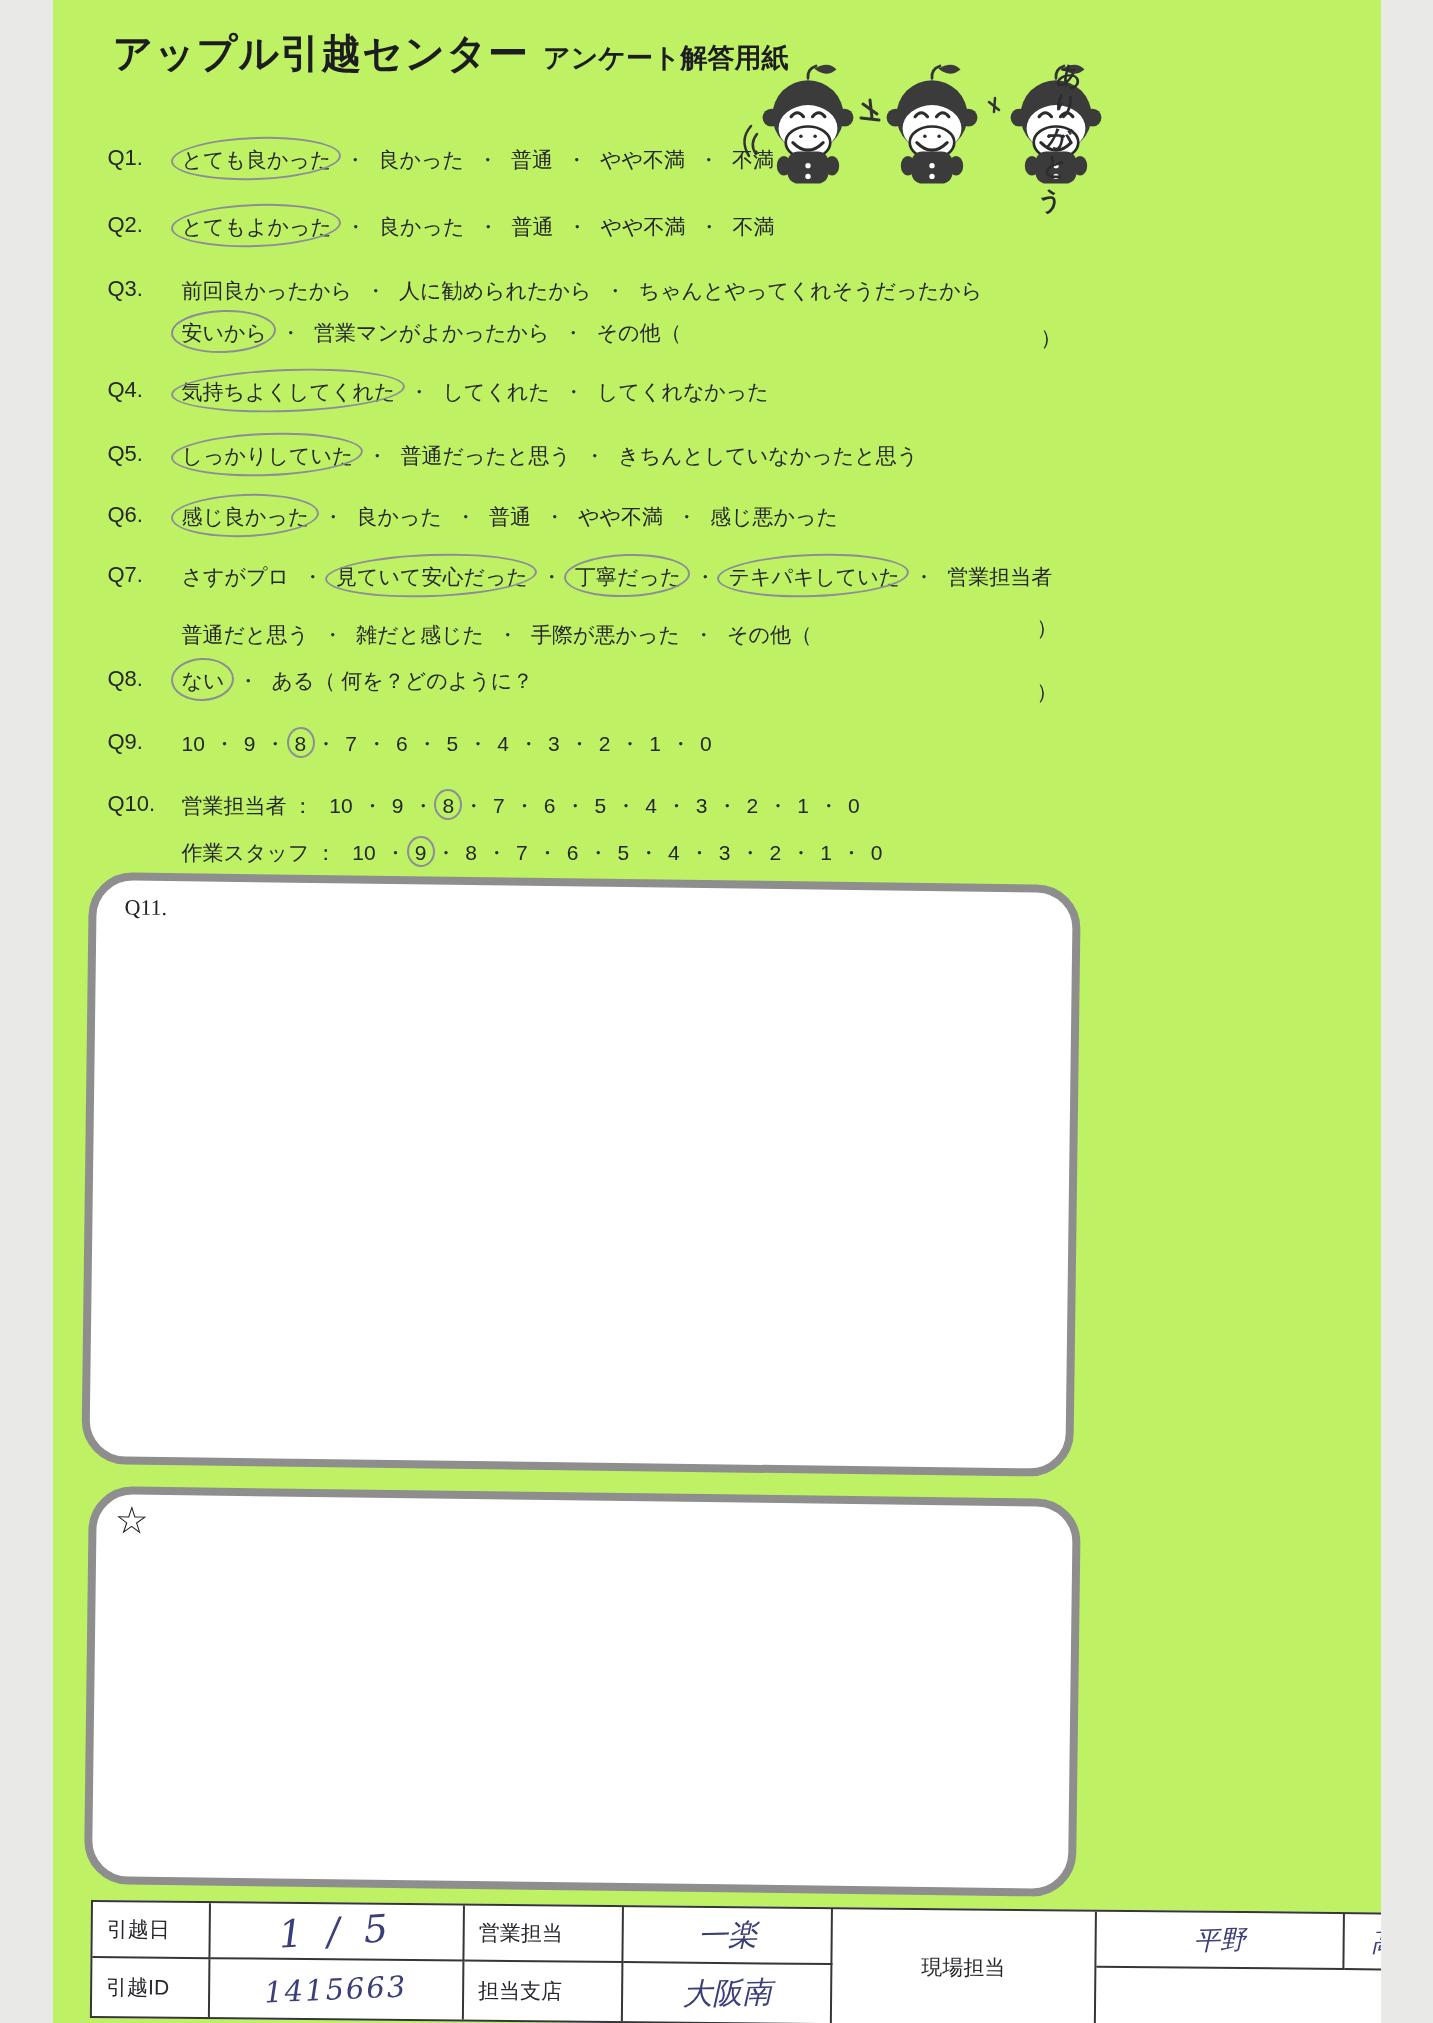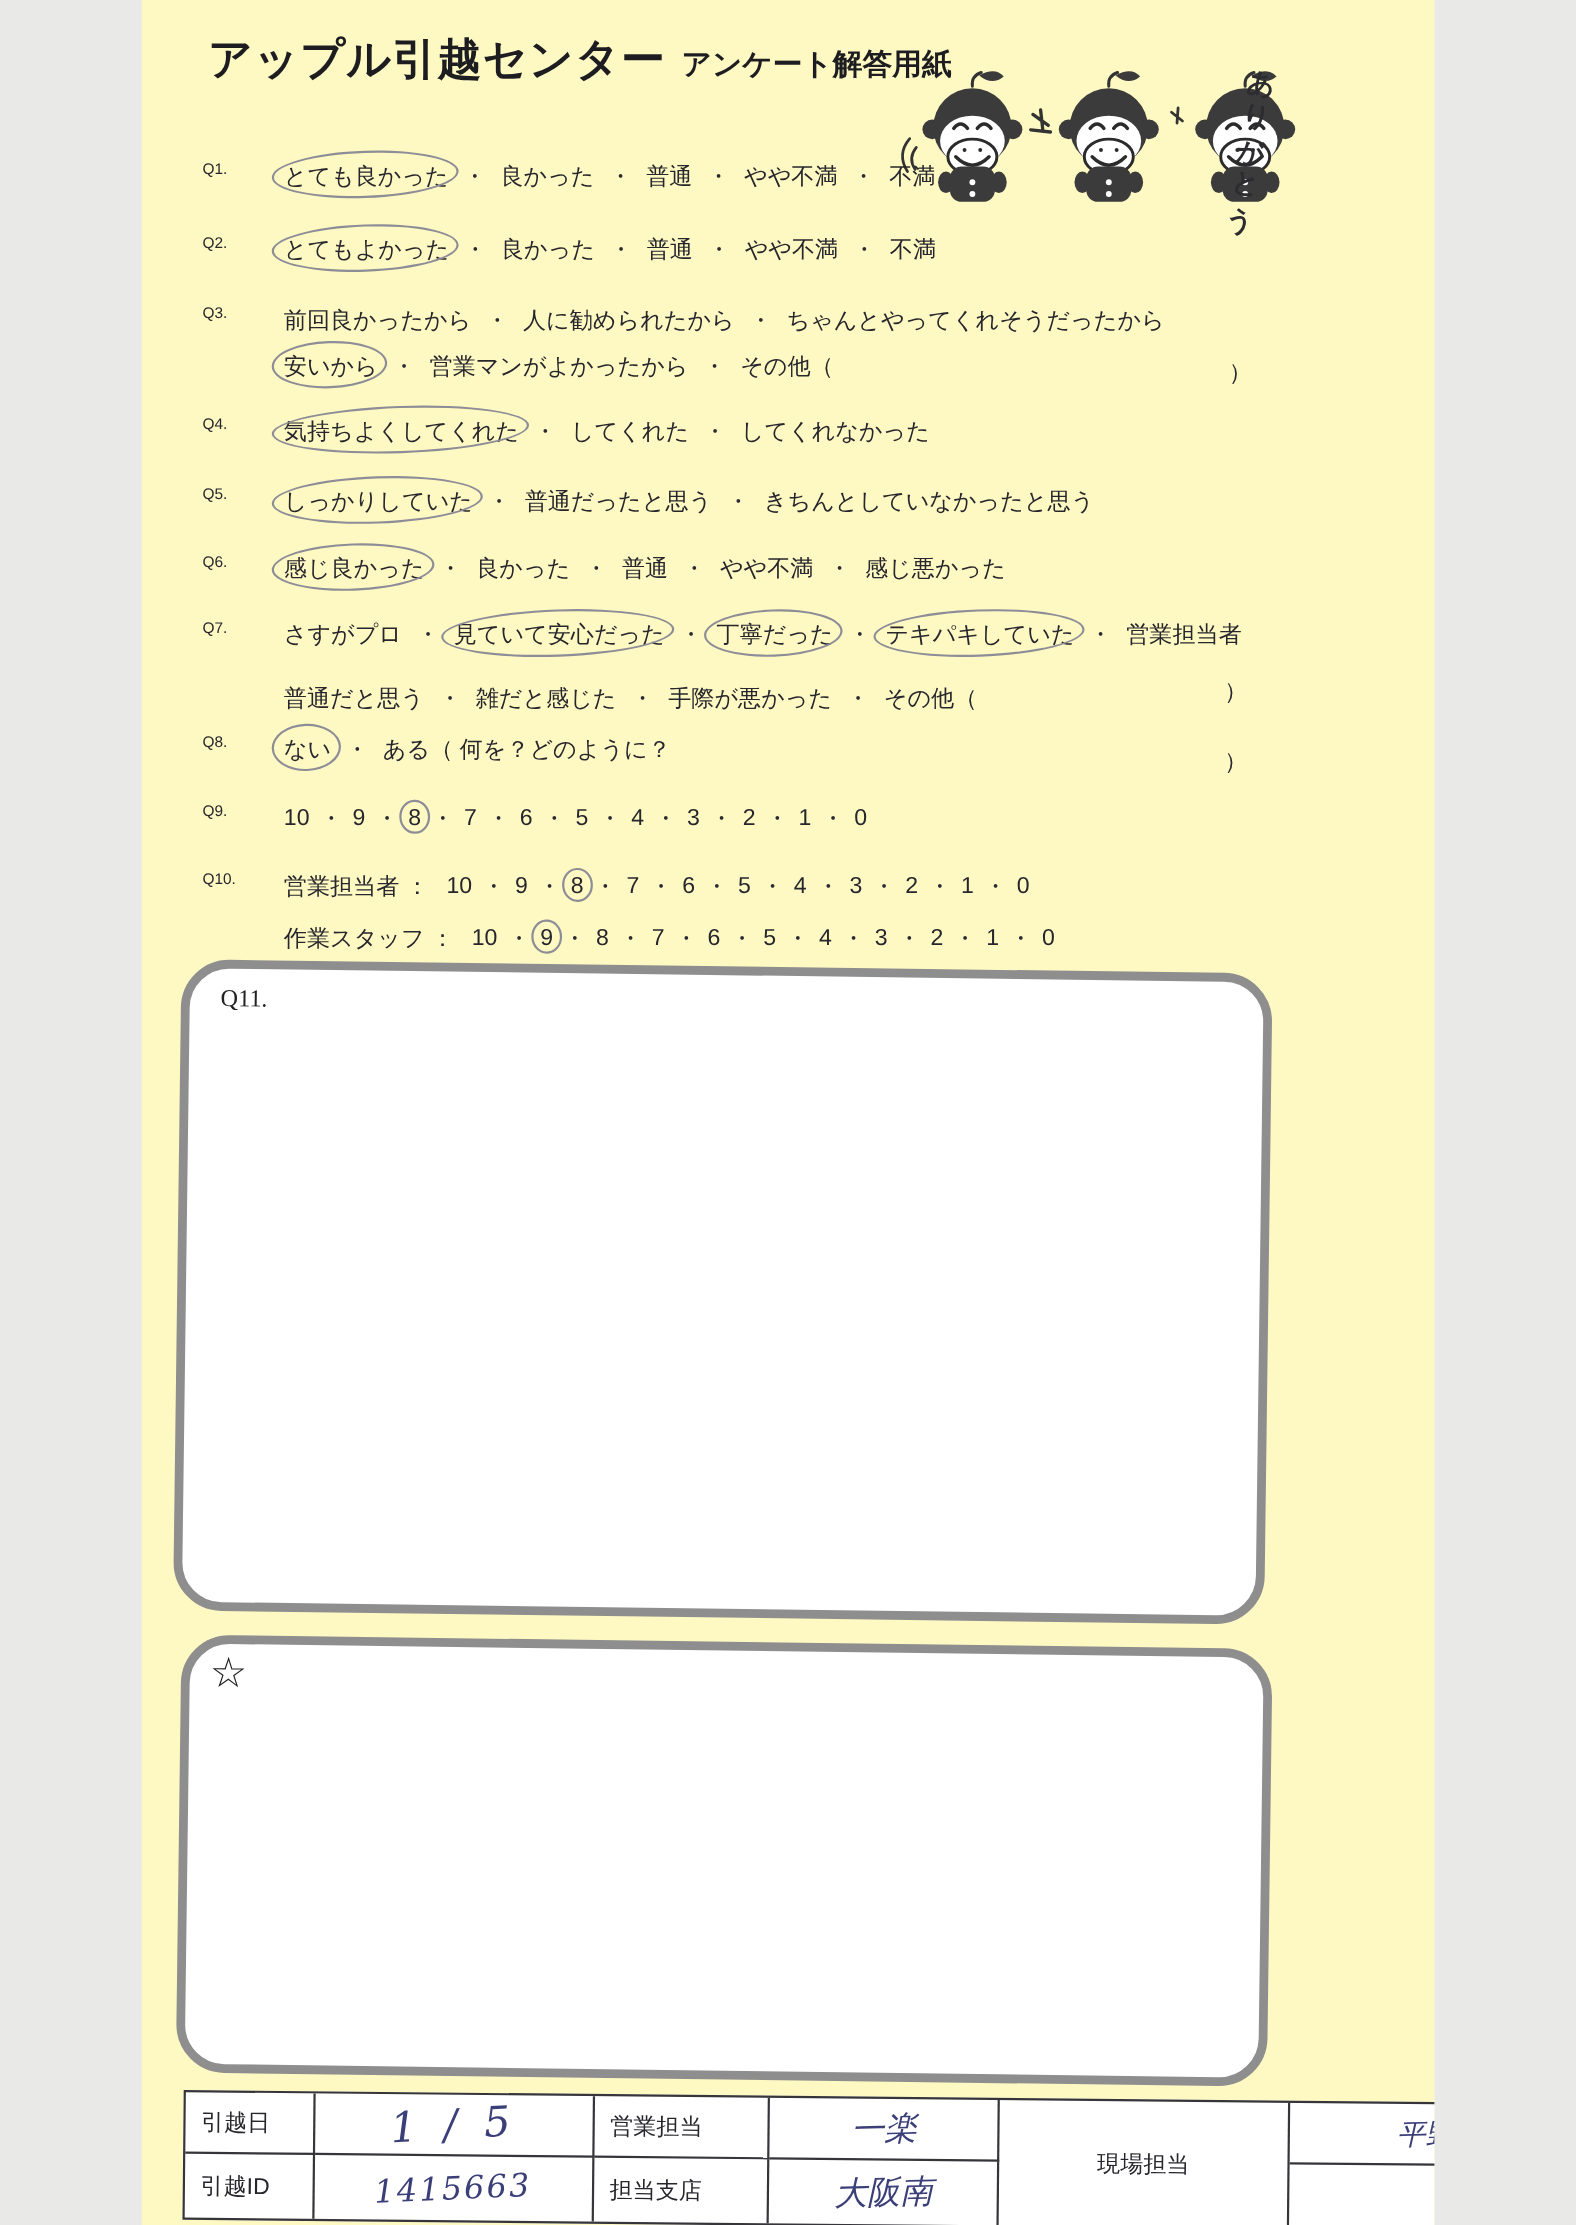--- a/index.html
+++ b/index.html
@@ -1,34 +1,34 @@
 <!DOCTYPE html>
 <html><head>
 <meta charset="utf-8">
 <style>
   html,body{margin:0;padding:0;background:#e9e9e7;}
-  .page{position:relative;width:1175px;height:2023px;margin:0 auto;background:#fef9c3;
+  .page{position:relative;width:1328px;height:2023px;margin:0 auto;background:#bef264;
         font-family:"Liberation Sans",sans-serif;color:#26262c;overflow:hidden;}
 
   
   .header{position:absolute;left:60px;top:26px;white-space:nowrap;}
   .brand{font-size:40px;font-weight:bold;letter-spacing:1px;color:#1d1d21;}
   .sheet{font-size:27px;font-weight:bold;margin-left:14px;color:#1d1d21;}
   .instruction{font-size:20px;margin-top:12px;letter-spacing:1.5px;color:#2a2a30;}
 
   
   .mascots{position:absolute;left:680px;top:44px;width:330px;height:150px;display:flex;align-items:flex-end;}
   .monkey{width:98px;height:135px;flex:none;}
   .deco{width:26px;height:120px;flex:none;}
   .thanks{position:absolute;left:1006px;top:46px;writing-mode:vertical-rl;font-size:25px;font-weight:bold;
           letter-spacing:3px;color:#2c2c30;transform:rotate(9deg);transform-origin:top center;}
 
   
   .q{position:absolute;left:55px;display:flex;align-items:flex-start;font-size:21px;color:#26262c;}
-  .qid{width:74px;flex:none;font-size:14px;}
+  .qid{width:74px;flex:none;font-size:22px;}
   .lines{flex:1;}
   .line{display:flex;align-items:center;height:30px;margin-bottom:12px;white-space:nowrap;}
   .line.gap20{margin-bottom:28px;align-items:center;}
   .line.gap17{margin-bottom:17px;text-align:right;}
   .opt{position:relative;}
   .sep{font-style:normal;margin:0 13px;color:#2a2a30;}
   .nums .sep{margin:0 9px;}
   .prefix{margin-right:16px;}
   .circled::after{content:"";position:absolute;left:-11px;right:-9px;top:-9px;bottom:-6px;
                   border:2px solid #8d8d97;border-radius:50%;transform:rotate(-2deg);}

